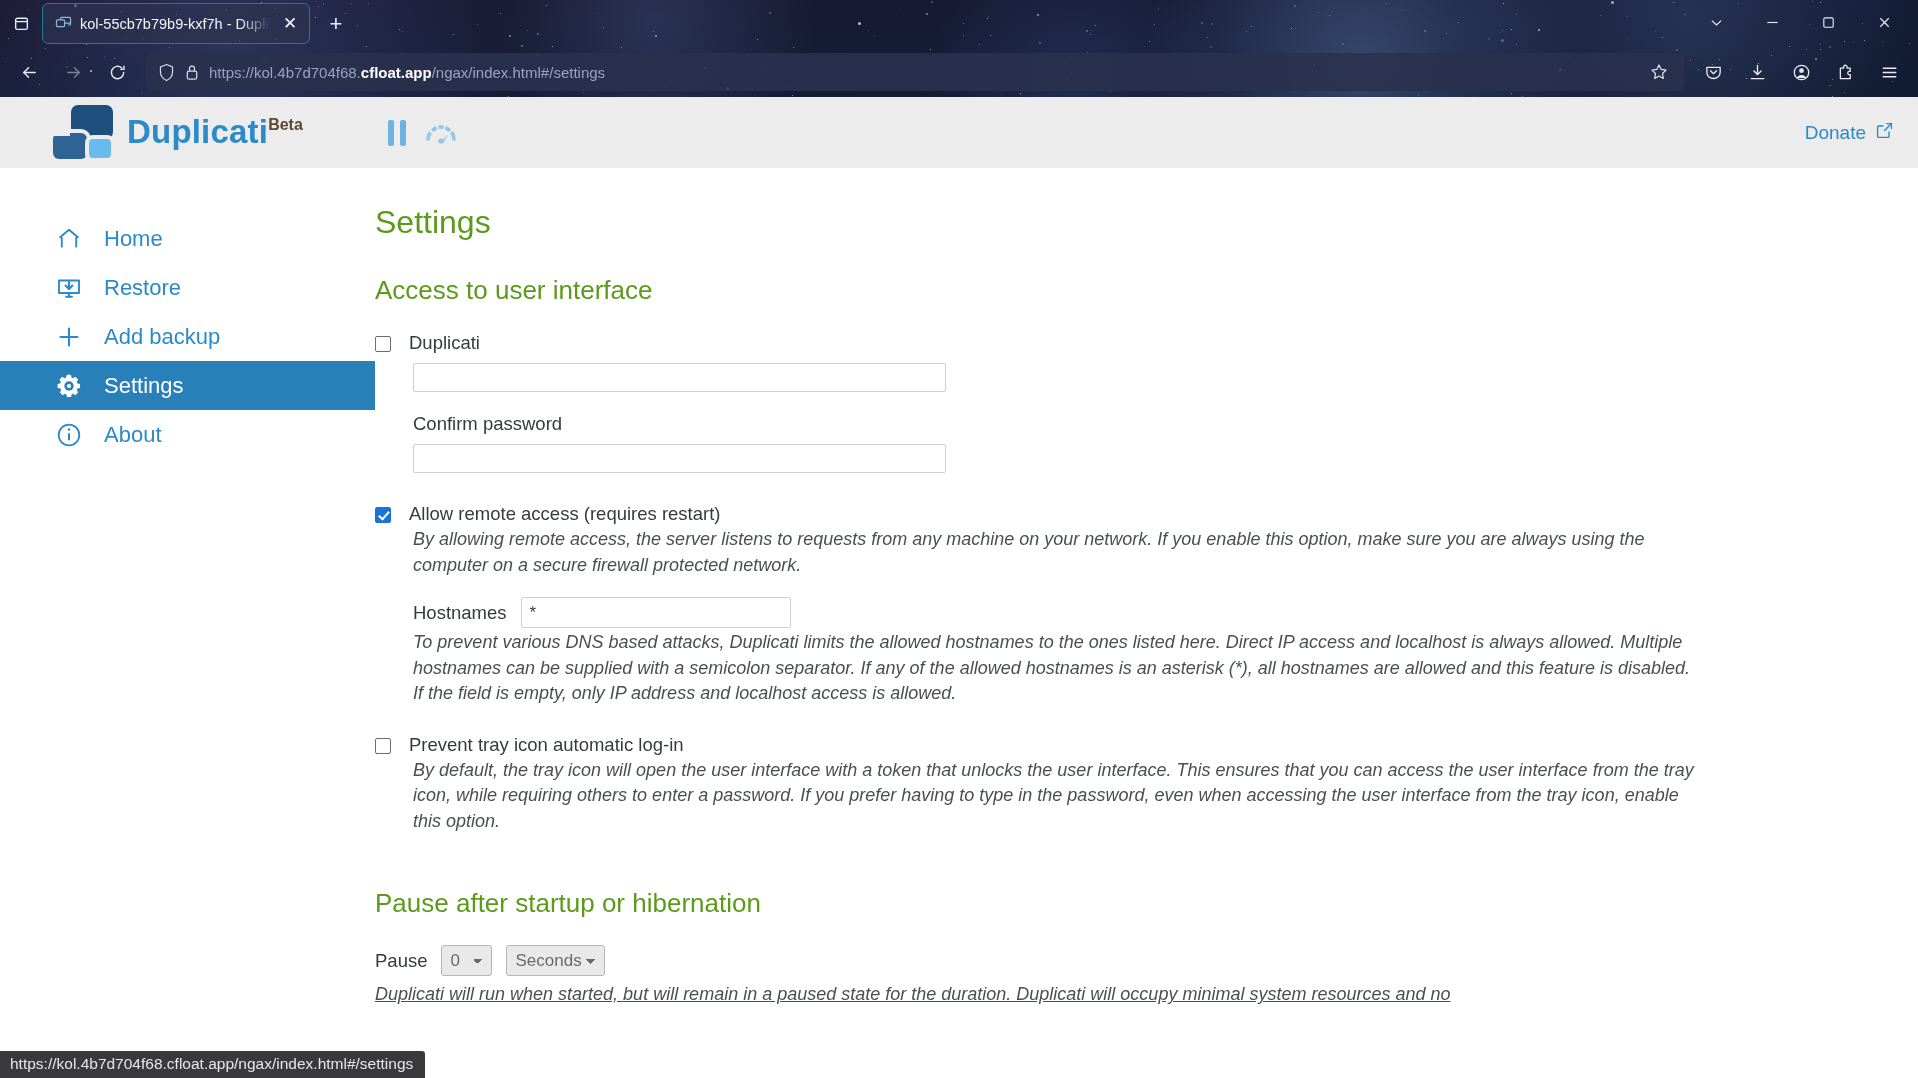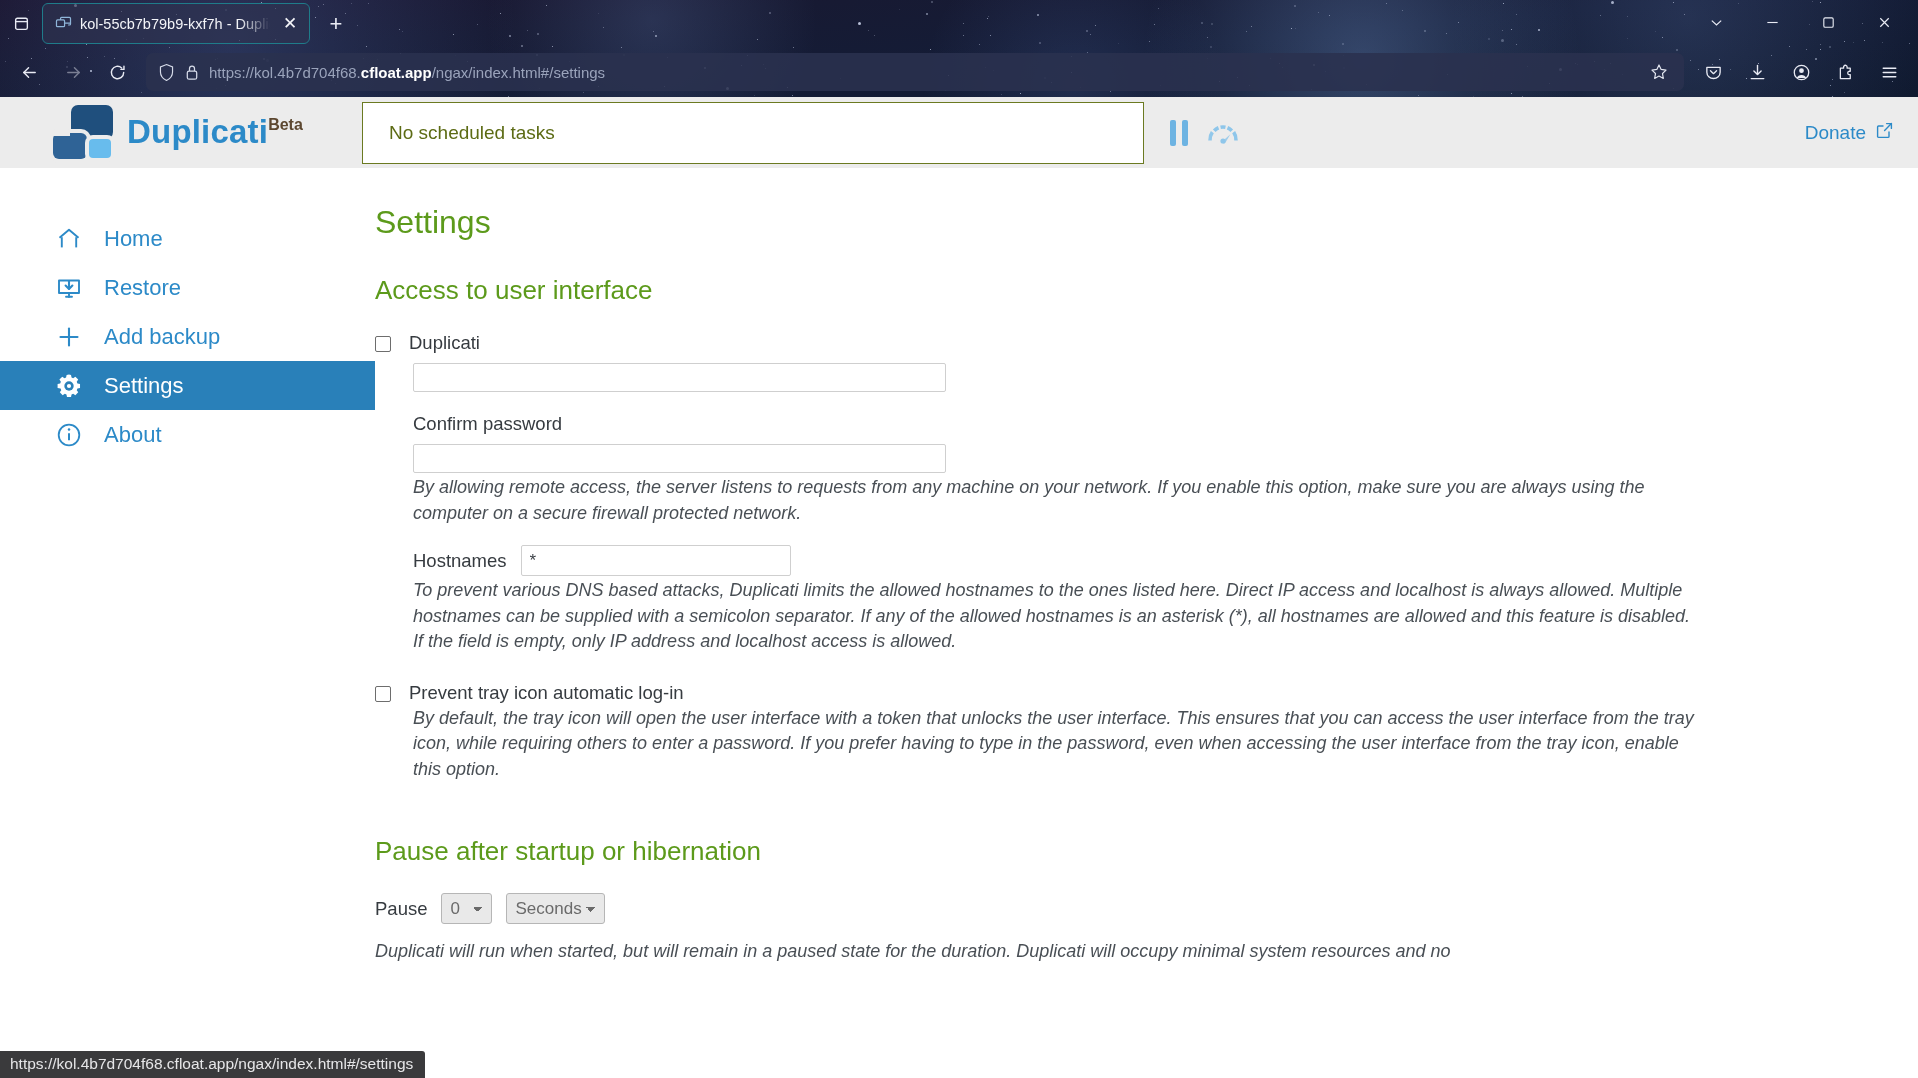--- a/index.html
+++ b/index.html
@@ -654,21 +654,20 @@
           <div class="sq-main"></div>
           <div class="sq-fold"></div>
           <div class="sq-small"></div>
         </div>
         <div class="brand-text">
           <div class="brand-name">Duplicati</div>
           <div class="brand-beta">Beta</div>
         </div>
       </div>
 
-      <div class="taskbox">No scheduled tasks</div>
 
       <div class="ctrl-icons">
         <span class="pause-ico">
             <span></span>
             <span></span>
           </span>
         <span class="gauge-ico">
           <svg viewBox="0 0 38 26" fill="#8ec6ea">
             <path d="M4.2 20.4A15 15 0 0 1 6.9 11l2.9 2.2A11.4 11.4 0 0 0 7.8 20.4z" opacity=".95"></path>
             <path d="M8.9 9.6a15 15 0 0 1 4.9-3.5l1.4 3.3a11.4 11.4 0 0 0-3.6 2.6z"></path>
@@ -766,20 +765,24 @@
         </div>
         <div style="margin-left:38px; margin-top:9px;">
           <input class="txtinput" type="password" value="" style="">
         </div>
 
         <div style="margin-left:38px; margin-top:21px;">
           <div class="label-plain">Confirm password</div>
           <input class="txtinput" style="margin-top: 9px;" type="password" value="">
         </div>
 
+        <div class="cb-row" style="margin-top:30px;">
+          <span class="cbox checked"></span>
+          <span class="cb-label">Allow remote access (requires restart)</span>
+        </div>
         <div class="help">By allowing remote access, the server listens to requests from any machine on your network. If you enable this option, make sure you are always using the computer on a secure firewall protected network.</div>
 
         <div class="inline-row" style="margin-left:38px; margin-top:19px;">
           <span class="label-plain">Hostnames</span>
           <input class="txtinput hostnames" type="text" value="*" style="">
         </div>
         <div class="help">To prevent various DNS based attacks, Duplicati limits the allowed hostnames to the ones listed here. Direct IP access and localhost is always allowed. Multiple hostnames can be supplied with a semicolon separator. If any of the allowed hostnames is an asterisk (*), all hostnames are allowed and this feature is disabled. If the field is empty, only IP address and localhost access is allowed.</div>
 
         <div class="cb-row" style="margin-top:27px;">
           <span class="cbox"></span>
@@ -787,20 +790,20 @@
         </div>
         <div class="help">By default, the tray icon will open the user interface with a token that unlocks the user interface. This ensures that you can access the user interface from the tray icon, while requiring others to enter a password. If you prefer having to type in the password, even when accessing the user interface from the tray icon, enable this option.</div>
 
         <div class="h2" style="margin-top:54px;">Pause after startup or hibernation</div>
 
         <div class="inline-row">
           <span class="label-plain">Pause</span>
           <select class="sel" id="pauseAmount"><option>0</option><option>1</option><option>2</option><option>3</option><option>4</option><option>5</option><option>10</option><option>15</option><option>30</option></select>
           <select class="sel" id="pauseUnit"><option>Seconds</option><option>Minutes</option><option>Hours</option><option>Days</option></select>
         </div>
-        <div class="help" style="margin-left:0; margin-top:15px;">Duplicati will run when started, but will remain in a paused state for the duration. Duplicati will occupy minimal system resources and no</div>
+        <div class="help" style="margin-left:0; margin-top:6px;text-decoration:underline;">Duplicati will run when started, but will remain in a paused state for the duration. Duplicati will occupy minimal system resources and no</div>
 
       </div>
     </div>
 
     <div class="statusbar">https://kol.4b7d704f68.cfloat.app/ngax/index.html#/settings</div>
   </div>
 </div>
 
 </body></html>

